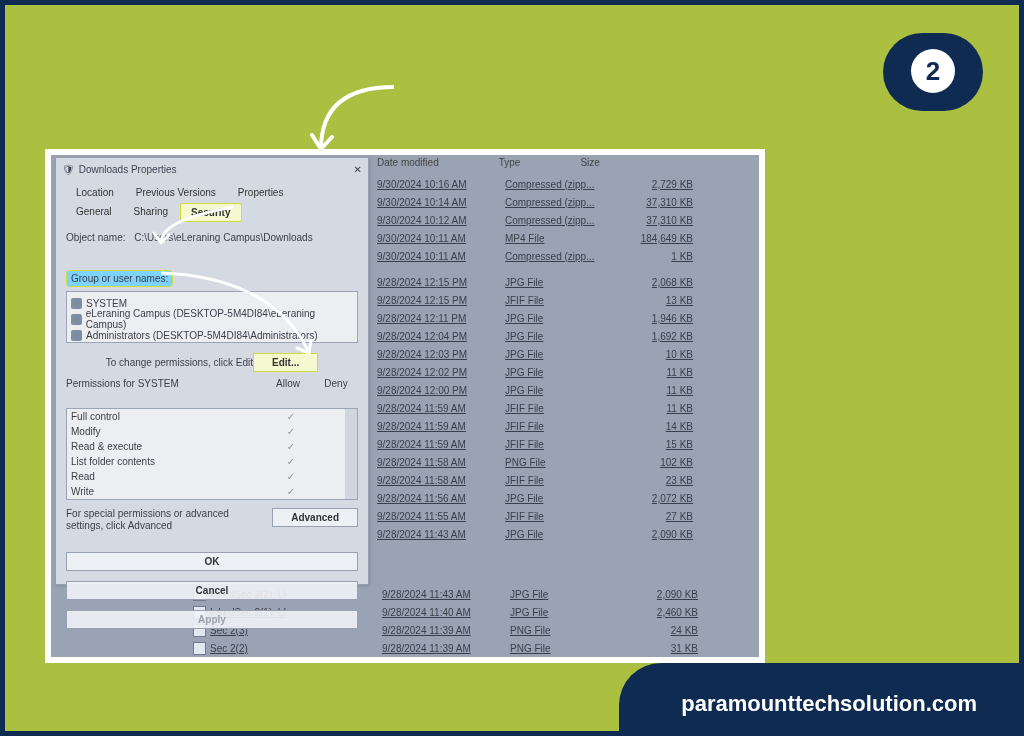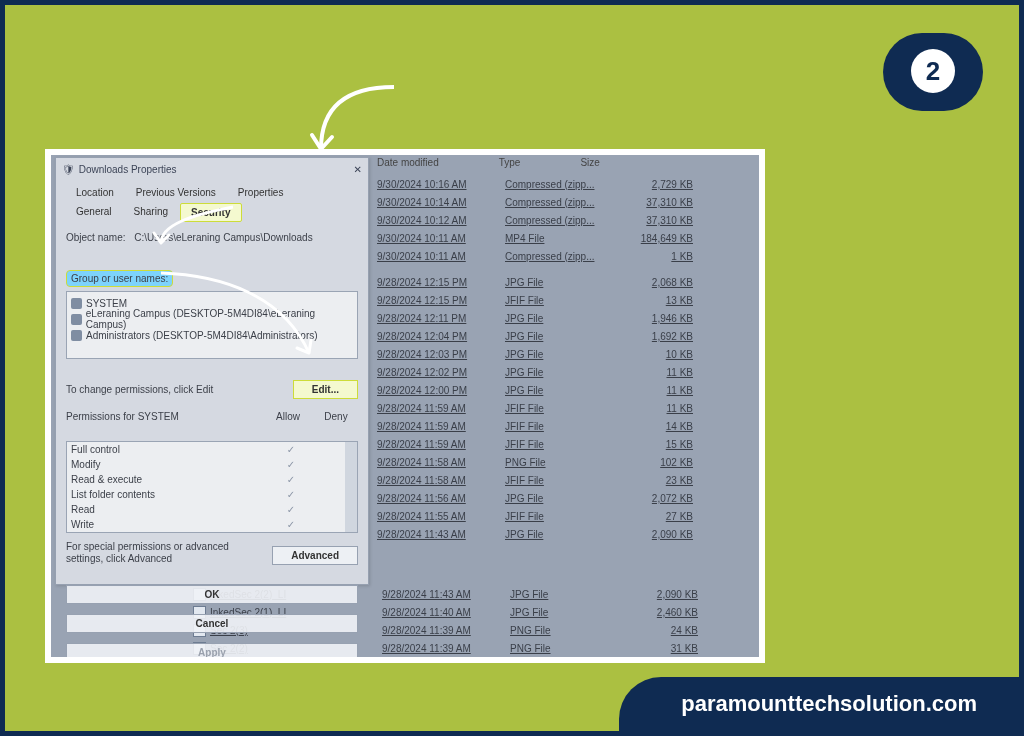--- a/index.html
+++ b/index.html
@@ -53,21 +53,21 @@
     pointer-events: none;
   }
 
   
   .footer {
     position: absolute;
     bottom: 0;
     right: 0;
     background: #0f2b52;
     color: #fff;
-    padding: 14px 42px 14px 62px;
+    padding: 28px 42px 14px 62px;
     border-top-left-radius: 42px;
     font-size: 22px;
     font-weight: 600;
   }
 
   
   .shot {
     position: absolute;
     left: 40px;
     top: 144px;
@@ -139,60 +139,60 @@
   .tab.hi { background: #f4f9cf; border: 1.5px solid #cddc39; border-radius: 2px; font-weight: 600; }
 
   .lbl { font-size: 10px; margin-top: 8px; }
   .group-lbl { display:inline-block; background: #7dd3fc; border: 1.5px solid #cddc39; padding: 2px 4px; border-radius: 4px; margin-top: 27px; }
 
   .listbox {
     margin-top: 4px;
     border: 1px solid #9aa4b4;
     background: rgba(255,255,255,0.55);
     padding: 3px 4px;
-    height: 68px;
+    height: 52px;
     font-size: 10px;
     position: relative;
   }
   .listbox .itm { display: flex; align-items: center; gap: 4px; height: 16px; }
   .person-ico { width: 11px; height: 11px; background: #7f8da2; border-radius: 2px; }
 
-  .edit-row { display: flex; justify-content: space-between; align-items: center; margin-top: 21px; font-size: 10px; }
+  .edit-row { display: flex; justify-content: center; align-items: center; margin-top: 10px; font-size: 10px; }
   .btn {
     border: 1px solid #97a1b1;
     background: rgba(240,242,246,0.9);
     padding: 3px 18px;
     font-size: 10px;
     color: #333;
     cursor: pointer;
     font-weight: bold;
   }
   .btn.hi { border: 1.5px solid #cddc39; background: #f4f9cf; }
 
-  .perm-hdr { display: flex; margin-top: 12px; font-size: 10px; }
+  .perm-hdr { display: flex; margin-top: 6px; font-size: 10px; }
   .perm-hdr .c1 { flex: 1; }
   .perm-hdr .c2 { width: 52px; text-align: center; }
   .perm-hdr .c3 { width: 44px; text-align: center; }
 
   .perm-box {
     border: 1px solid #9aa4b4;
     background: rgba(255,255,255,0.55);
     margin-top: 19px;
     height: 92px;
     position: relative;
     overflow: hidden;
     font-size: 10px;
   }
   .perm-box .row { display: flex; height: 15px; align-items: center; padding-left: 4px; }
   .perm-box .c1 { flex: 1; }
   .perm-box .c2 { width: 52px; text-align: center; color: #8b95a6; }
   .perm-box .c3 { width: 40px; }
   .perm-scroll { position: absolute; right: 0; top: 0; bottom: 0; width: 12px; background: #d0d6df; }
 
-  .adv-row { display: flex; justify-content: space-between; align-items: flex-end; margin-top: 8px; font-size: 10px; gap: 8px; }
+  .adv-row { display: flex; justify-content: space-between; align-items: flex-start; margin-top: 8px; font-size: 10px; gap: 8px; }
   .adv-row .txt { flex: 1; line-height: 1.2; }
 
   .dlg-buttons { display: flex; justify-content: flex-end; gap: 10px; margin-top: 20px; flex-direction: column; }
   .btn.apply { color: #9aa1ad; }
 
   
   .shot-arrows { position: absolute; inset: 0; pointer-events: none; }
 </style>
 </head>
 <body>

